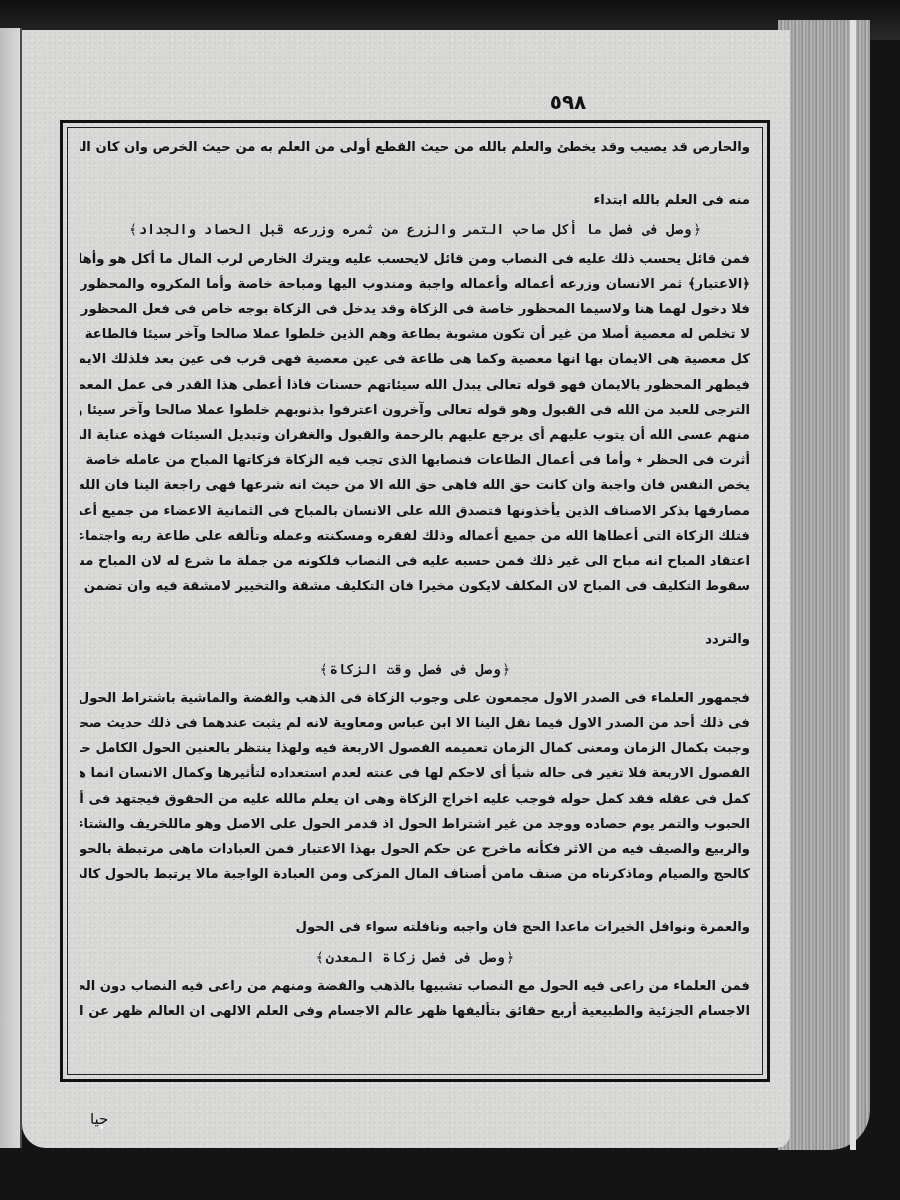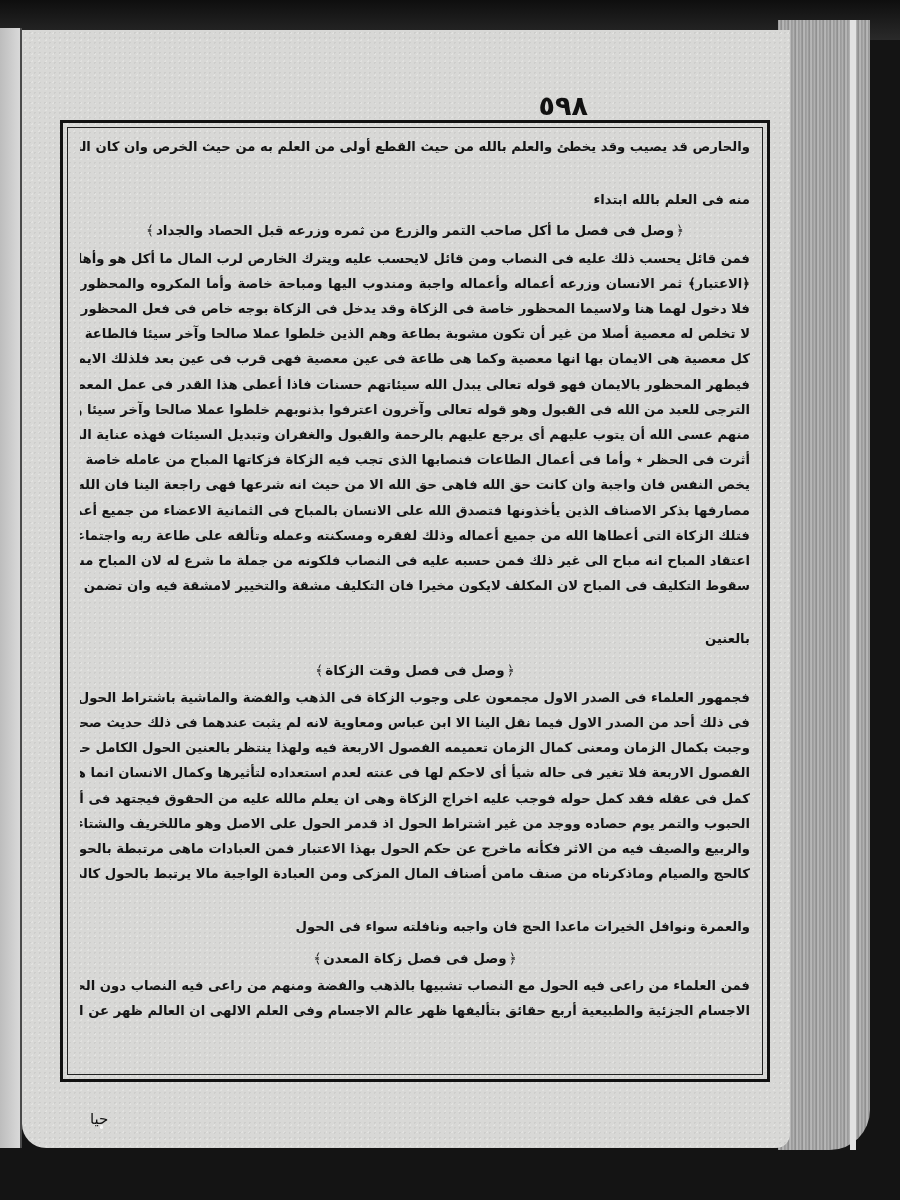--- a/index.html
+++ b/index.html
@@ -33,21 +33,21 @@
     background: repeating-linear-gradient(90deg,
       #9a9a9a 0px, #b8b8b8 2px, #7f7f7f 3px, #c4c4c4 5px, #8d8d8d 7px);
     border-bottom-right-radius: 40px;
   }
   .page-edges::after {
     content: ""; position: absolute; right: 14px; top: 0; width: 6px; height: 100%;
     background: #e2e2e2;
   }
   .page-number {
     position: absolute; left: 548px; top: 90px; width: 40px;
-    font-family: "DejaVu Sans", sans-serif; font-size: 27px; font-weight: bold;
+    font-family: "DejaVu Sans", sans-serif; font-size: 20px; font-weight: bold;
     color: #111; text-align: center; direction: rtl;
   }
   .frame {
     position: absolute; left: 60px; top: 120px; width: 710px; height: 962px;
     border: 3px solid #111;
     box-sizing: border-box;
   }
   .frame-inner {
     position: absolute; left: 4px; top: 4px; right: 4px; bottom: 4px;
     border: 1.5px solid #222;
@@ -63,20 +63,21 @@
     color: #141414;
     text-align: justify;
     text-align-last: right;
   }
   .line { display: block; white-space: nowrap; overflow: hidden; text-align: justify; text-align-last: justify; font-weight: bold; }
   .line.last { text-align-last: right; margin-top: 28px; }
   .heading {
     display: block; text-align: center; text-align-last: center;
     font-weight: bold; font-size: 13.5px;
     margin: 6px 0 2px 0;
+    font-family: Liberation Mono, monospace;
   }
   .heading .orn { font-weight: normal; padding: 0 2px; }
   .catchword {
     position: absolute; left: 90px; top: 1110px;
     font-family: "DejaVu Sans", sans-serif; font-size: 15px; color: #111;
     direction: rtl;
     text-align: right;
   }
   .dust { position: absolute; left: 100px; top: 1125px; width: 3px; height: 4px; background: #f6f6f6; border-radius: 2px; }
 </style>
@@ -109,21 +110,21 @@
       <span class="line">كل معصية هى الايمان بها انها معصية وكما هى طاعة فى عين معصية فهى قرب فى عين بعد فلذلك الايمان هو زكاتها</span>
       <span class="line">فيطهر المحظور بالايمان فهو قوله تعالى يبدل الله سيئاتهم حسنات فاذا أعطى هذا القدر فى عمل المعصية وقع</span>
       <span class="line">الترجى للعبد من الله فى القبول وهو قوله تعالى وآخرون اعترفوا بذنوبهم خلطوا عملا صالحا وآخر سيئا وهؤلاء</span>
       <span class="line">منهم عسى الله أن يتوب عليهم أى يرجع عليهم بالرحمة والقبول والغفران وتبديل السيئات فهذه عناية الزكاة</span>
       <span class="line">أثرت فى الحظر ٭ وأما فى أعمال الطاعات فنصابها الذى تجب فيه الزكاة فزكاتها المباح من عامله خاصة وهو الذى</span>
       <span class="line">يخص النفس فان واجبة وان كانت حق الله فاهى حق الله الا من حيث انه شرعها فهى راجعة الينا فان الله عين</span>
       <span class="line">مصارفها بذكر الاصناف الذين يأخذونها فتصدق الله على الانسان بالمباح فى الثمانية الاعضاء من جميع أعماله</span>
       <span class="line">فتلك الزكاة التى أعطاها الله من جميع أعماله وذلك لفقره ومسكنته وعمله وتألفه على طاعة ربه واجتماعه من حيث</span>
       <span class="line">اعتقاد المباح انه مباح الى غير ذلك فمن حسبه عليه فى النصاب فلكونه من جملة ما شرع له لان المباح مشروع كالواجب</span>
       <span class="line">سقوط التكليف فى المباح لان المكلف لايكون مخيرا فان التكليف مشقة والتخيير لامشقة فيه وان تضمن الحيرة</span>
-      <span class="line last">بالعنين</span>
+      <span class="line last">والتردد</span>
 
       <span class="heading">
         <span class="orn">﴿</span><span>وصل فى فصل وقت الزكاة</span><span class="orn">﴾</span>
       </span>
 
       <span class="line">فجمهور العلماء فى الصدر الاول مجمعون على وجوب الزكاة فى الذهب والفضة والماشية باشتراط الحول وماخالف</span>
       <span class="line">فى ذلك أحد من الصدر الاول فيما نقل الينا الا ابن عباس ومعاوية لانه لم يثبت عندهما فى ذلك حديث صحيح ثابت</span>
       <span class="line">وجبت بكمال الزمان ومعنى كمال الزمان تعميمه الفصول الاربعة فيه ولهذا ينتظر بالعنين الحول الكامل حتى تمر عليه</span>
       <span class="line">الفصول الاربعة فلا تغير فى حاله شيأ أى لاحكم لها فى عنته لعدم استعداده لتأثيرها وكمال الانسان انما هو فى عقله فاذا</span>
       <span class="line">كمل فى عقله فقد كمل حوله فوجب عليه اخراج الزكاة وهى ان يعلم مالله عليه من الحقوق فيجتهد فى أداء ذلك ووقت</span>

